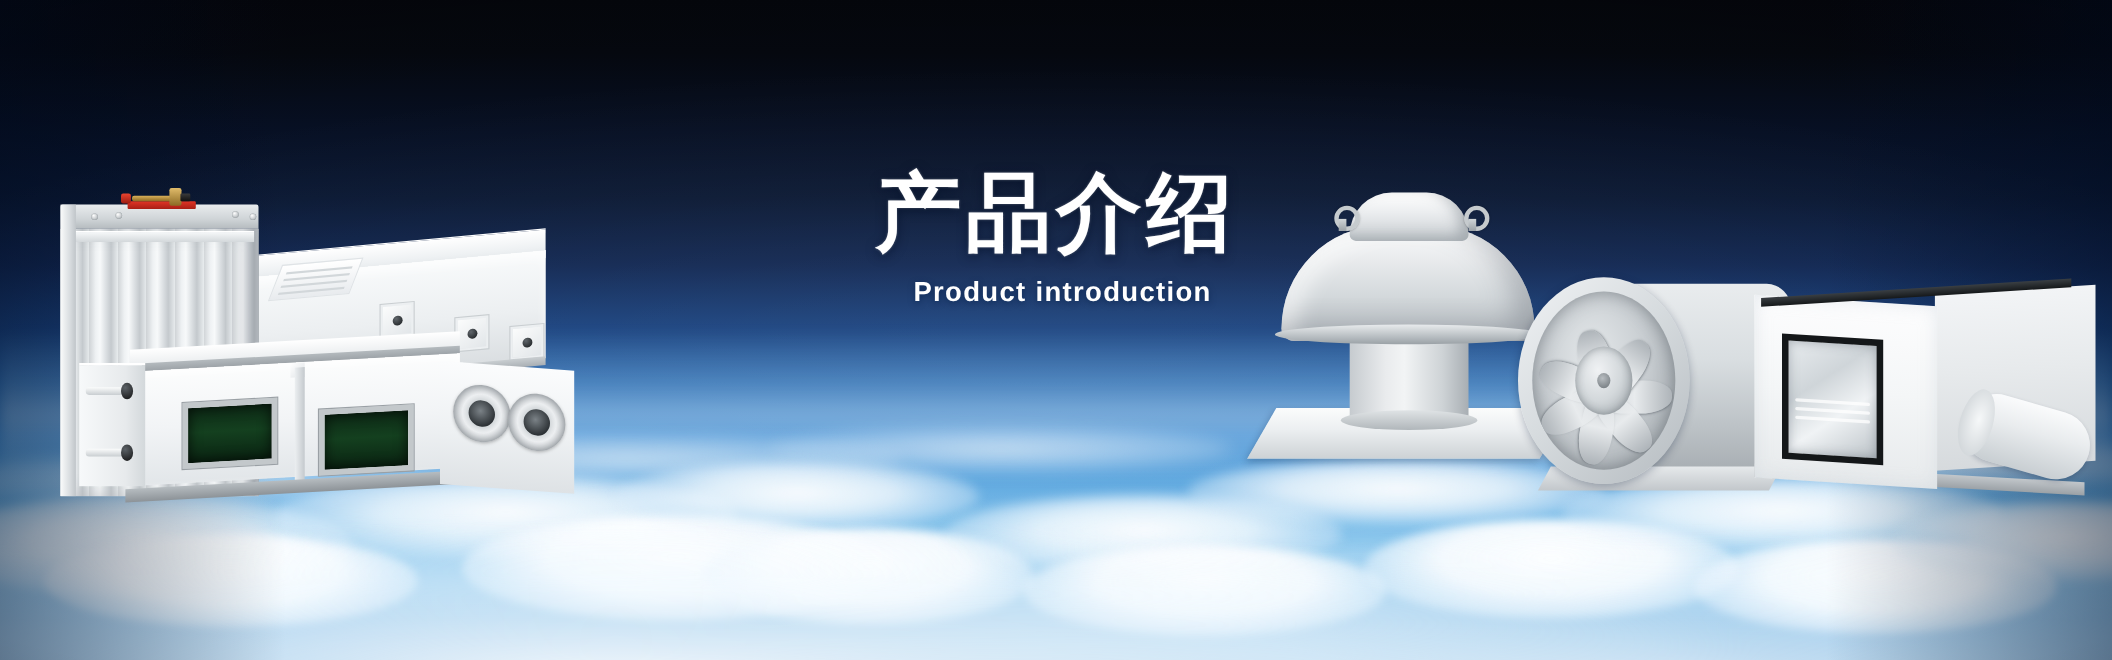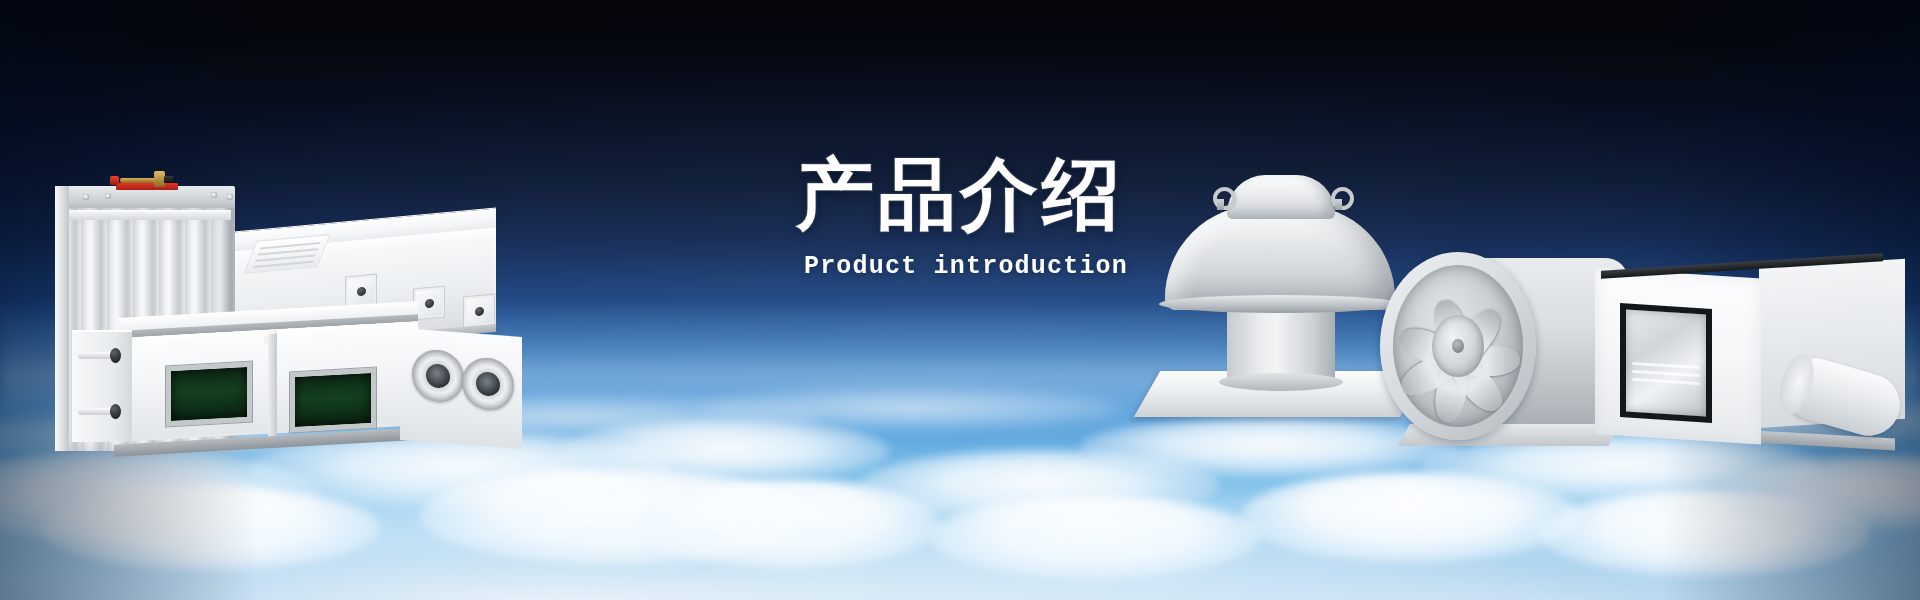--- a/index.html
+++ b/index.html
@@ -101,21 +101,21 @@
     font-weight:bold;
     font-size:78px;
     line-height:88px;
     letter-spacing:4px;
     color:#ffffff;
     margin:0;
     text-shadow:0 2px 10px rgba(0,14,40,.65), 0 0 2px rgba(255,255,255,.5);
   }
   .title-en{
     margin:14px 0 0 12px;
-    font-family:Liberation Mono, monospace;
+    font-family:Liberation Sans, sans-serif;
     font-weight:bold;
     font-size:25px;
     letter-spacing:1.2px;
     color:#ffffff;
     text-shadow:0 1px 6px rgba(0,30,70,.55);
   }
 
   
   .prod{position:absolute;z-index:30;}
   .metal-v{ 

